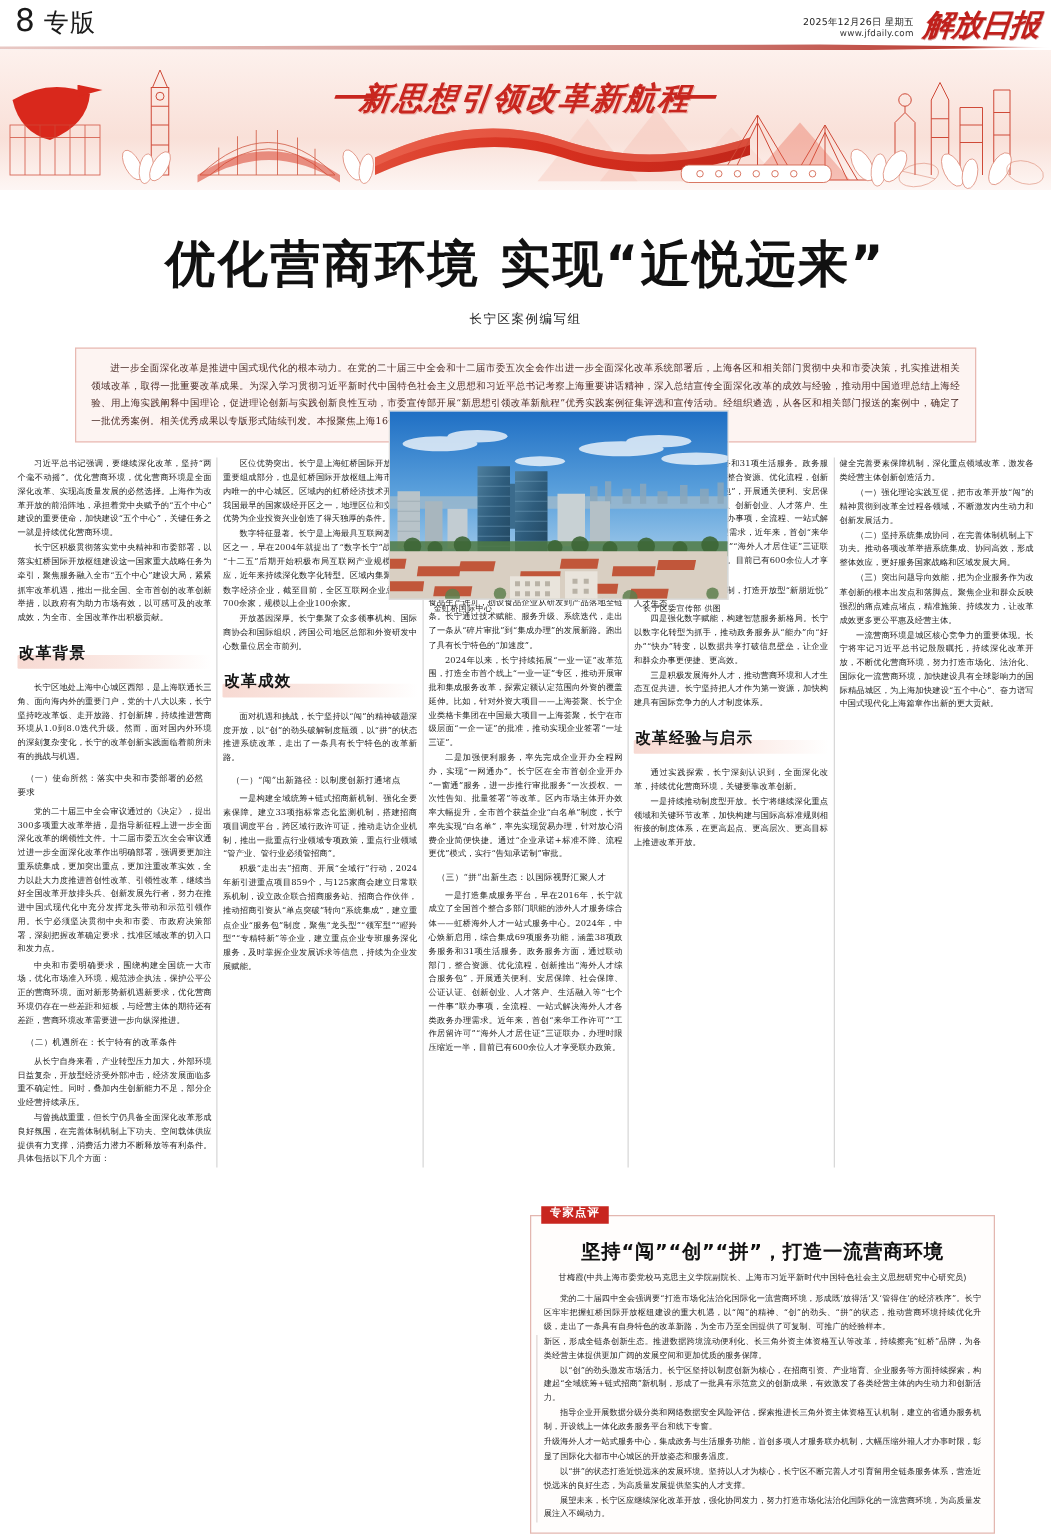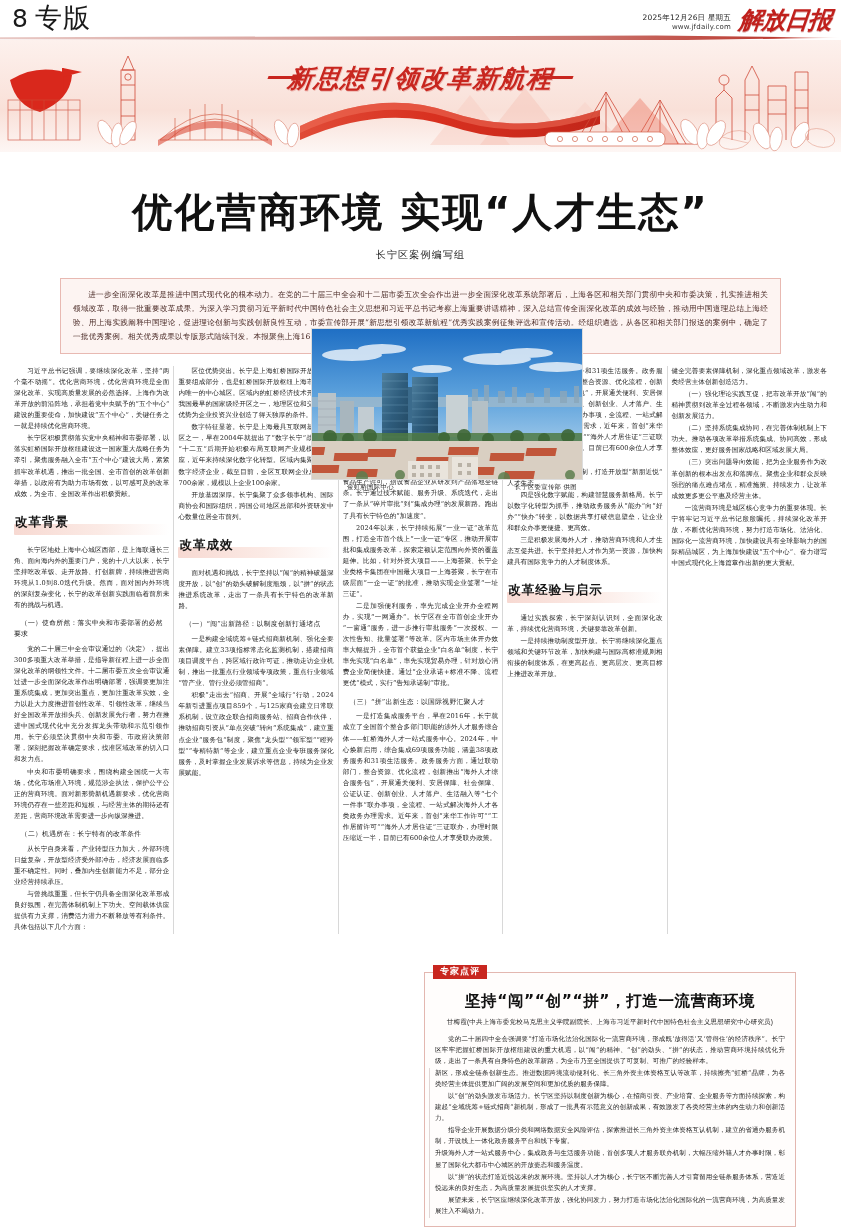--- a/index.html
+++ b/index.html
@@ -20,21 +20,21 @@
   .masthead{
     position:relative;height:40px;
     padding:4px 10px 0 12px;box-sizing:border-box;
     display:flex;align-items:flex-start;justify-content:space-between;
   }
   .folio{
     display:flex;align-items:baseline;gap:7px;
     font-family:"DejaVu Sans","Liberation Sans",sans-serif;
   }
   .folio-num{font-size:25px;font-weight:400;color:#1a1a1a;line-height:1;}
-  .folio-label{font-size:27px;font-weight:400;color:#1a1a1a;line-height:1;letter-spacing:1px;}
+  .folio-label{font-size:20px;font-weight:400;color:#1a1a1a;line-height:1;letter-spacing:1px;}
   .mast-right{display:flex;align-items:flex-start;gap:8px;padding-top:4px;}
   .mast-date-block{text-align:right;line-height:1.35;padding-top:5px;}
   .mast-date{font-size:7.5px;color:#222;letter-spacing:.2px;white-space:nowrap;}
   .mast-url{font-size:7px;color:#333;letter-spacing:.2px;}
   .mast-logo{
     font-family:"DejaVu Serif","Liberation Serif",serif;
     font-size:24px;color:#c0201c;font-weight:700;font-style:italic;
     line-height:1;letter-spacing:-1px;
     transform:skewX(-6deg);
     text-shadow:0.5px 0.5px 0 rgba(160,20,16,.4);
@@ -317,21 +317,21 @@
         <ellipse cx="820" cy="98" rx="15" ry="9" transform="rotate(14 820 98)"></ellipse>
       </g>
       <rect x="0" y="112" width="841" height="16" fill="#ffffff" opacity=".92"></rect>
     </svg>
     <div class="banner-title-deco deco-l"></div>
     <div class="banner-title">新思想引领改革新航程</div>
     <div class="banner-title-deco deco-r"></div>
   </div>
 
   <div class="headline-zone">
-    <div class="headline">优化营商环境  实现“人才生态”</div>
+    <div class="headline">优化营商环境  实现“近悦远来”</div>
     <div class="byline">长宁区案例编写组</div>
   </div>
 
   <div class="lead-wrap">
     <div class="lead-box">进一步全面深化改革是推进中国式现代化的根本动力。在党的二十届三中全会和十二届市委五次全会作出进一步全面深化改革系统部署后，上海各区和相关部门贯彻中央和市委决策，扎实推进相关领域改革，取得一批重要改革成果。为深入学习贯彻习近平新时代中国特色社会主义思想和习近平总书记考察上海重要讲话精神，深入总结宣传全面深化改革的成效与经验，推动用中国道理总结上海经验、用上海实践阐释中国理论，促进理论创新与实践创新良性互动，市委宣传部开展“新思想引领改革新航程”优秀实践案例征集评选和宣传活动。经组织遴选，从各区和相关部门报送的案例中，确定了一批优秀案例。相关优秀成果以专版形式陆续刊发。本报聚焦上海16个区的优秀案例，今天刊发长宁区专版。</div>
   </div>
 
   <div class="main">
 
     <div class="col">

